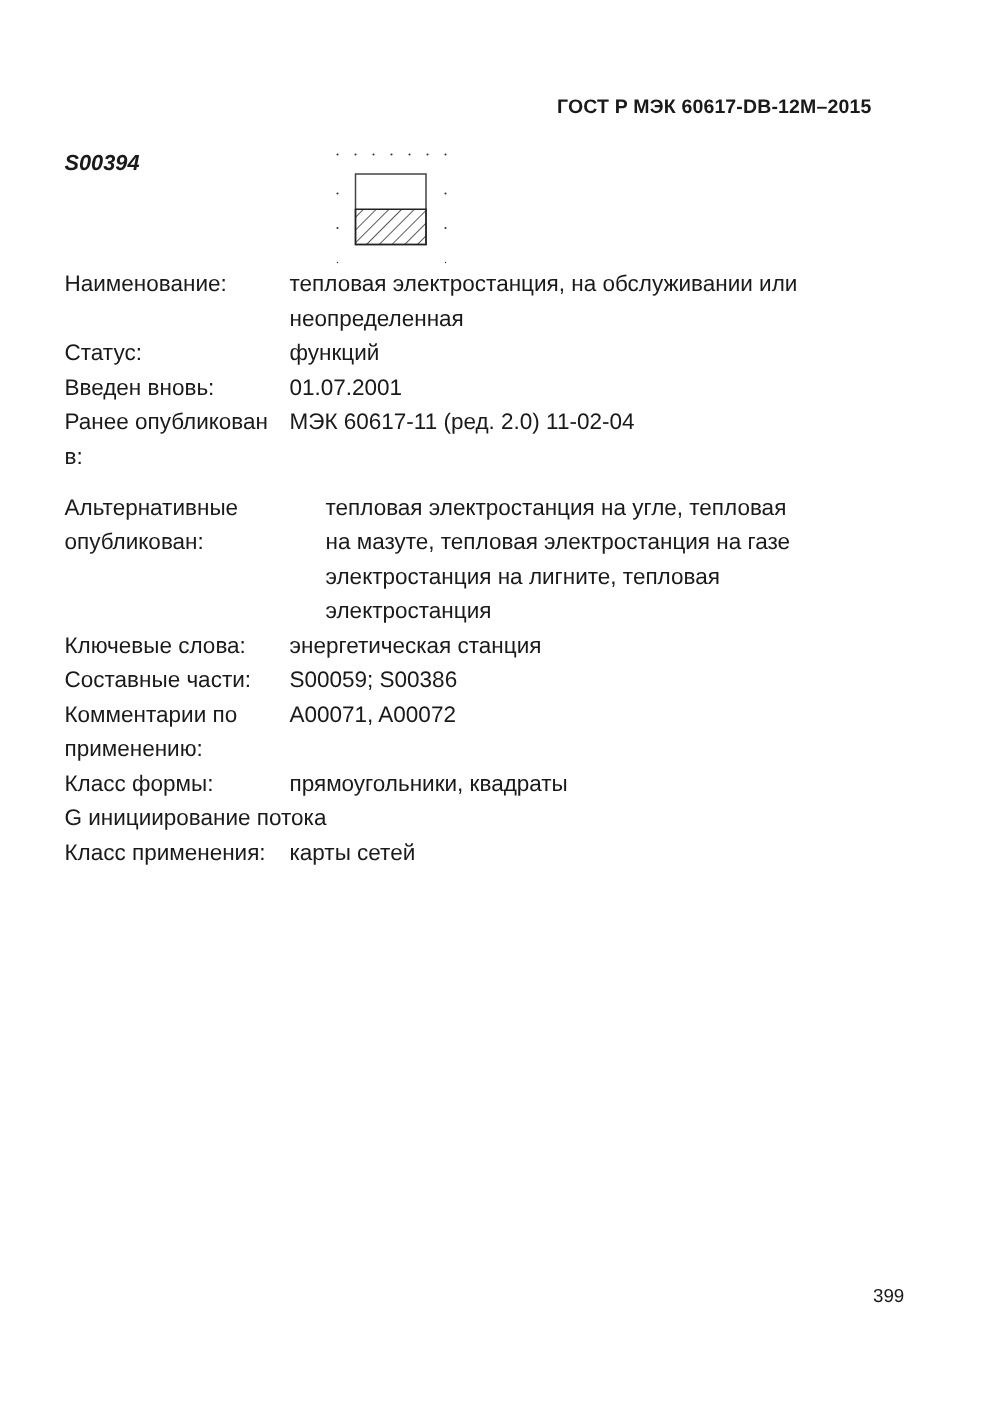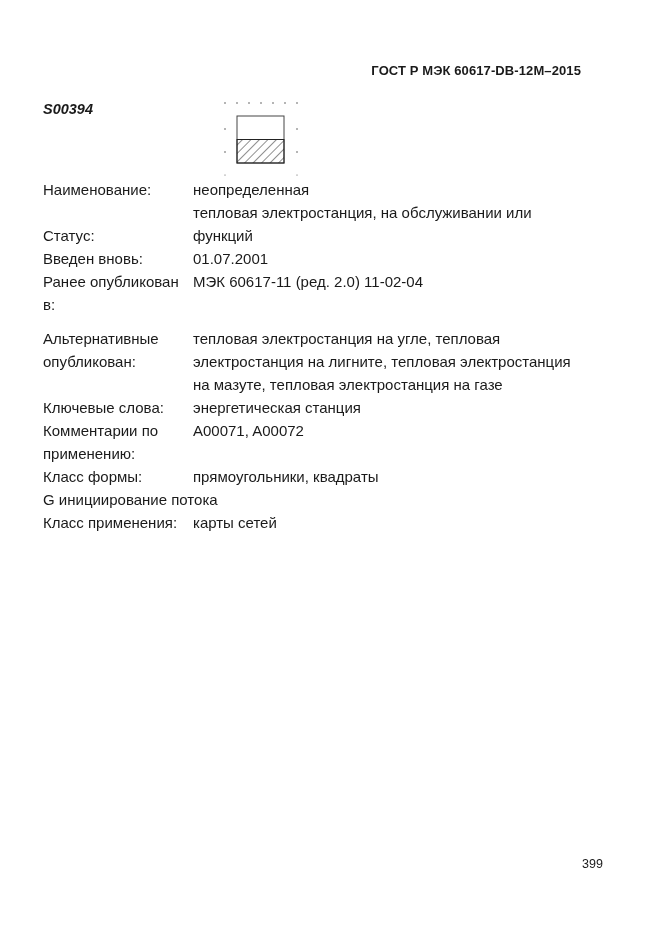--- a/index.html
+++ b/index.html
@@ -17,21 +17,21 @@
       font-weight: bold; font-size: 14.5px; font-style: italic;
     }
     .symbol {
       position: absolute; left: 222px; top: 100px; width: 80px; height: 80px;
     }
     .fields {
       position: absolute; left: 43px; top: 178px; width: 540px;
       font-size: 15px;
     }
     .row { display: flex; line-height: 23px; }
-    .row.gap { margin-top: 11px; }
+    .row.gap { margin-top: 11px; gap: 24px; }
     .label { width: 150px; flex: 0 0 150px; }
     .value { flex: 1; }
     .page-num {
       position: absolute; top: 857px; left: 582px; font-size: 12.5px;
     }
   </style>
 </head>
 <body>
 
 <div class="header">ГОСТ Р МЭК 60617-DB-12M–2015</div>
@@ -62,22 +62,22 @@
     </g>
     <rect x="15" y="16" width="47" height="47" fill="#fff" stroke="#444" stroke-width="1"></rect>
     <rect x="15" y="39.5" width="47" height="23.5" fill="url(#hatch)" stroke="#222" stroke-width="1"></rect>
   </svg>
 </div>
 
 <div class="fields">
   <div class="row">
     <div class="label">Наименование:</div>
     <div class="value">
+      <div>тепловая электростанция, на обслуживании или</div>
       <div>неопределенная</div>
-      <div>тепловая электростанция, на обслуживании или</div>
     </div>
   </div>
   <div class="row">
     <div class="label">Статус:</div>
     <div class="value">функций</div>
   </div>
   <div class="row">
     <div class="label">Введен вновь:</div>
     <div class="value">01.07.2001</div>
   </div>
@@ -85,27 +85,31 @@
     <div class="label">Ранее опубликован в:</div>
     <div class="value">МЭК 60617-11 (ред. 2.0) 11-02-04</div>
   </div>
   <div class="row gap">
     <div class="label">
       <div>Альтернативные</div>
       <div>опубликован:</div>
     </div>
     <div class="value">
       <div>тепловая электростанция на угле, тепловая</div>
+      <div>на мазуте, тепловая электростанция на газе</div>
       <div>электростанция на лигните, тепловая электростанция</div>
-      <div>на мазуте, тепловая электростанция на газе</div>
     </div>
   </div>
   <div class="row">
     <div class="label">Ключевые слова:</div>
     <div class="value">энергетическая станция</div>
+  </div>
+  <div class="row">
+    <div class="label">Составные части:</div>
+    <div class="value">S00059; S00386</div>
   </div>
   <div class="row">
     <div class="label">
       <div>Комментарии по</div>
       <div>применению:</div>
     </div>
     <div class="value">A00071, A00072</div>
   </div>
   <div class="row">
     <div class="label">Класс формы:</div>

